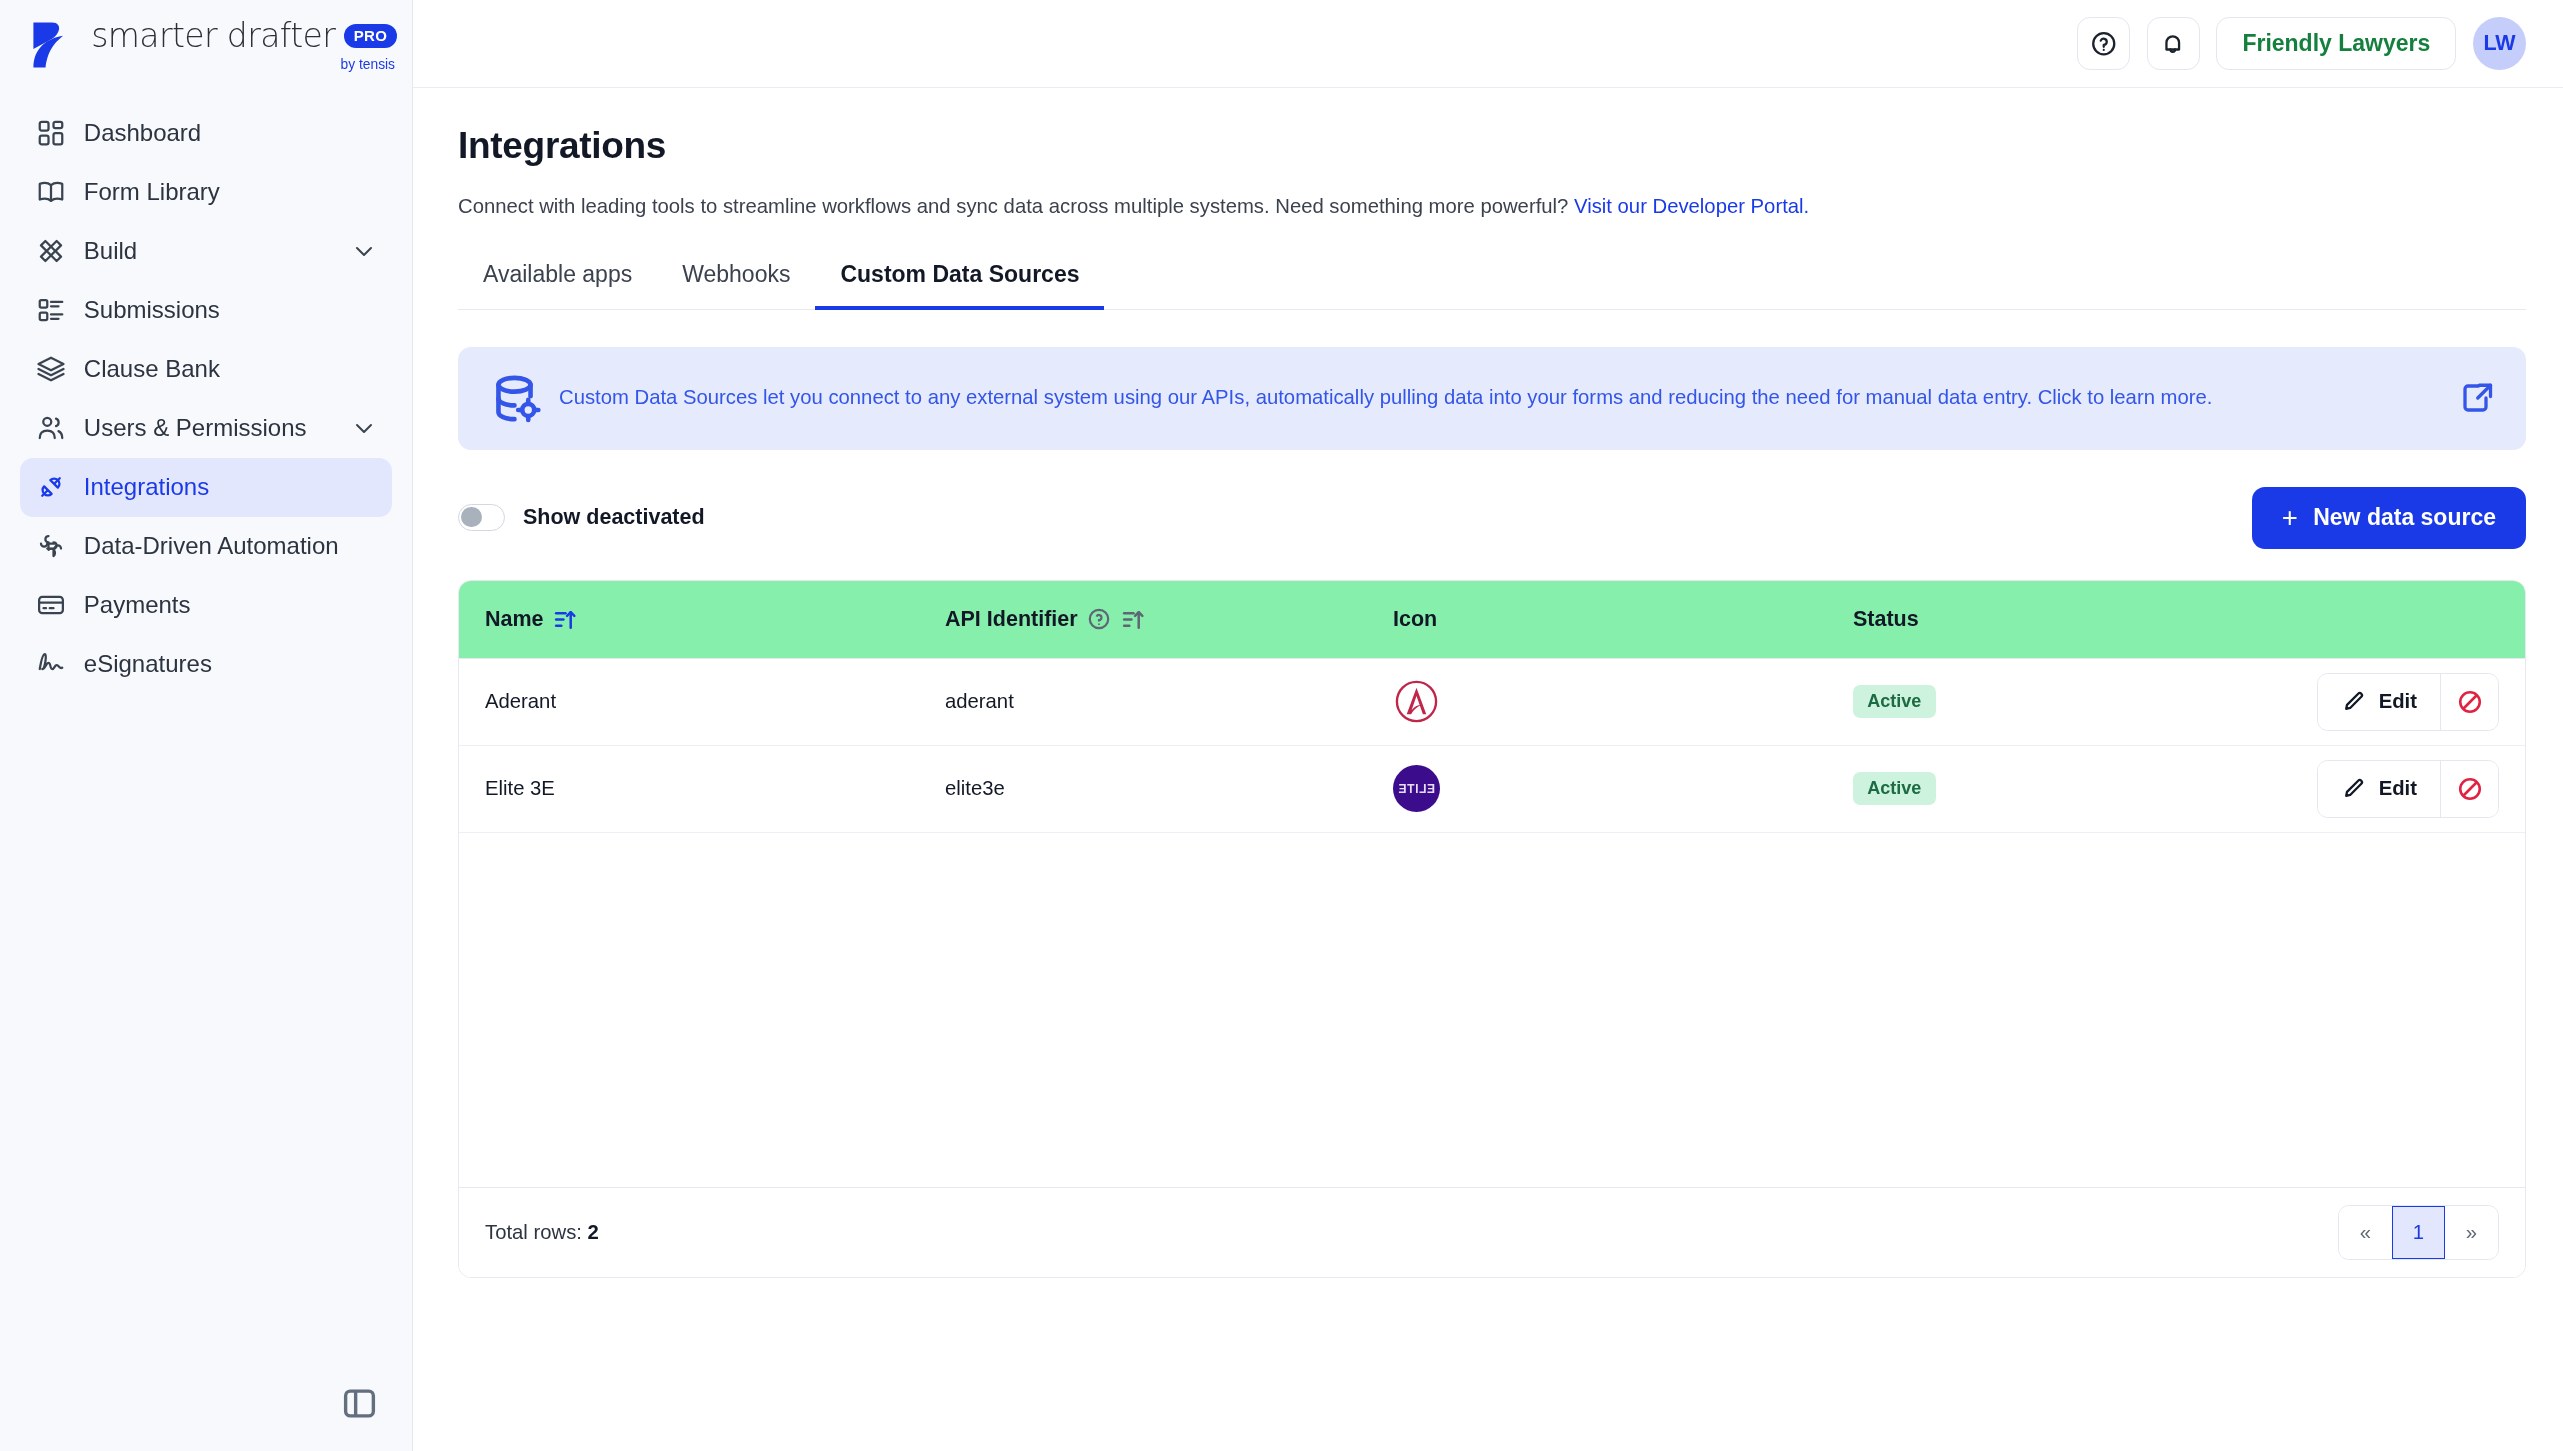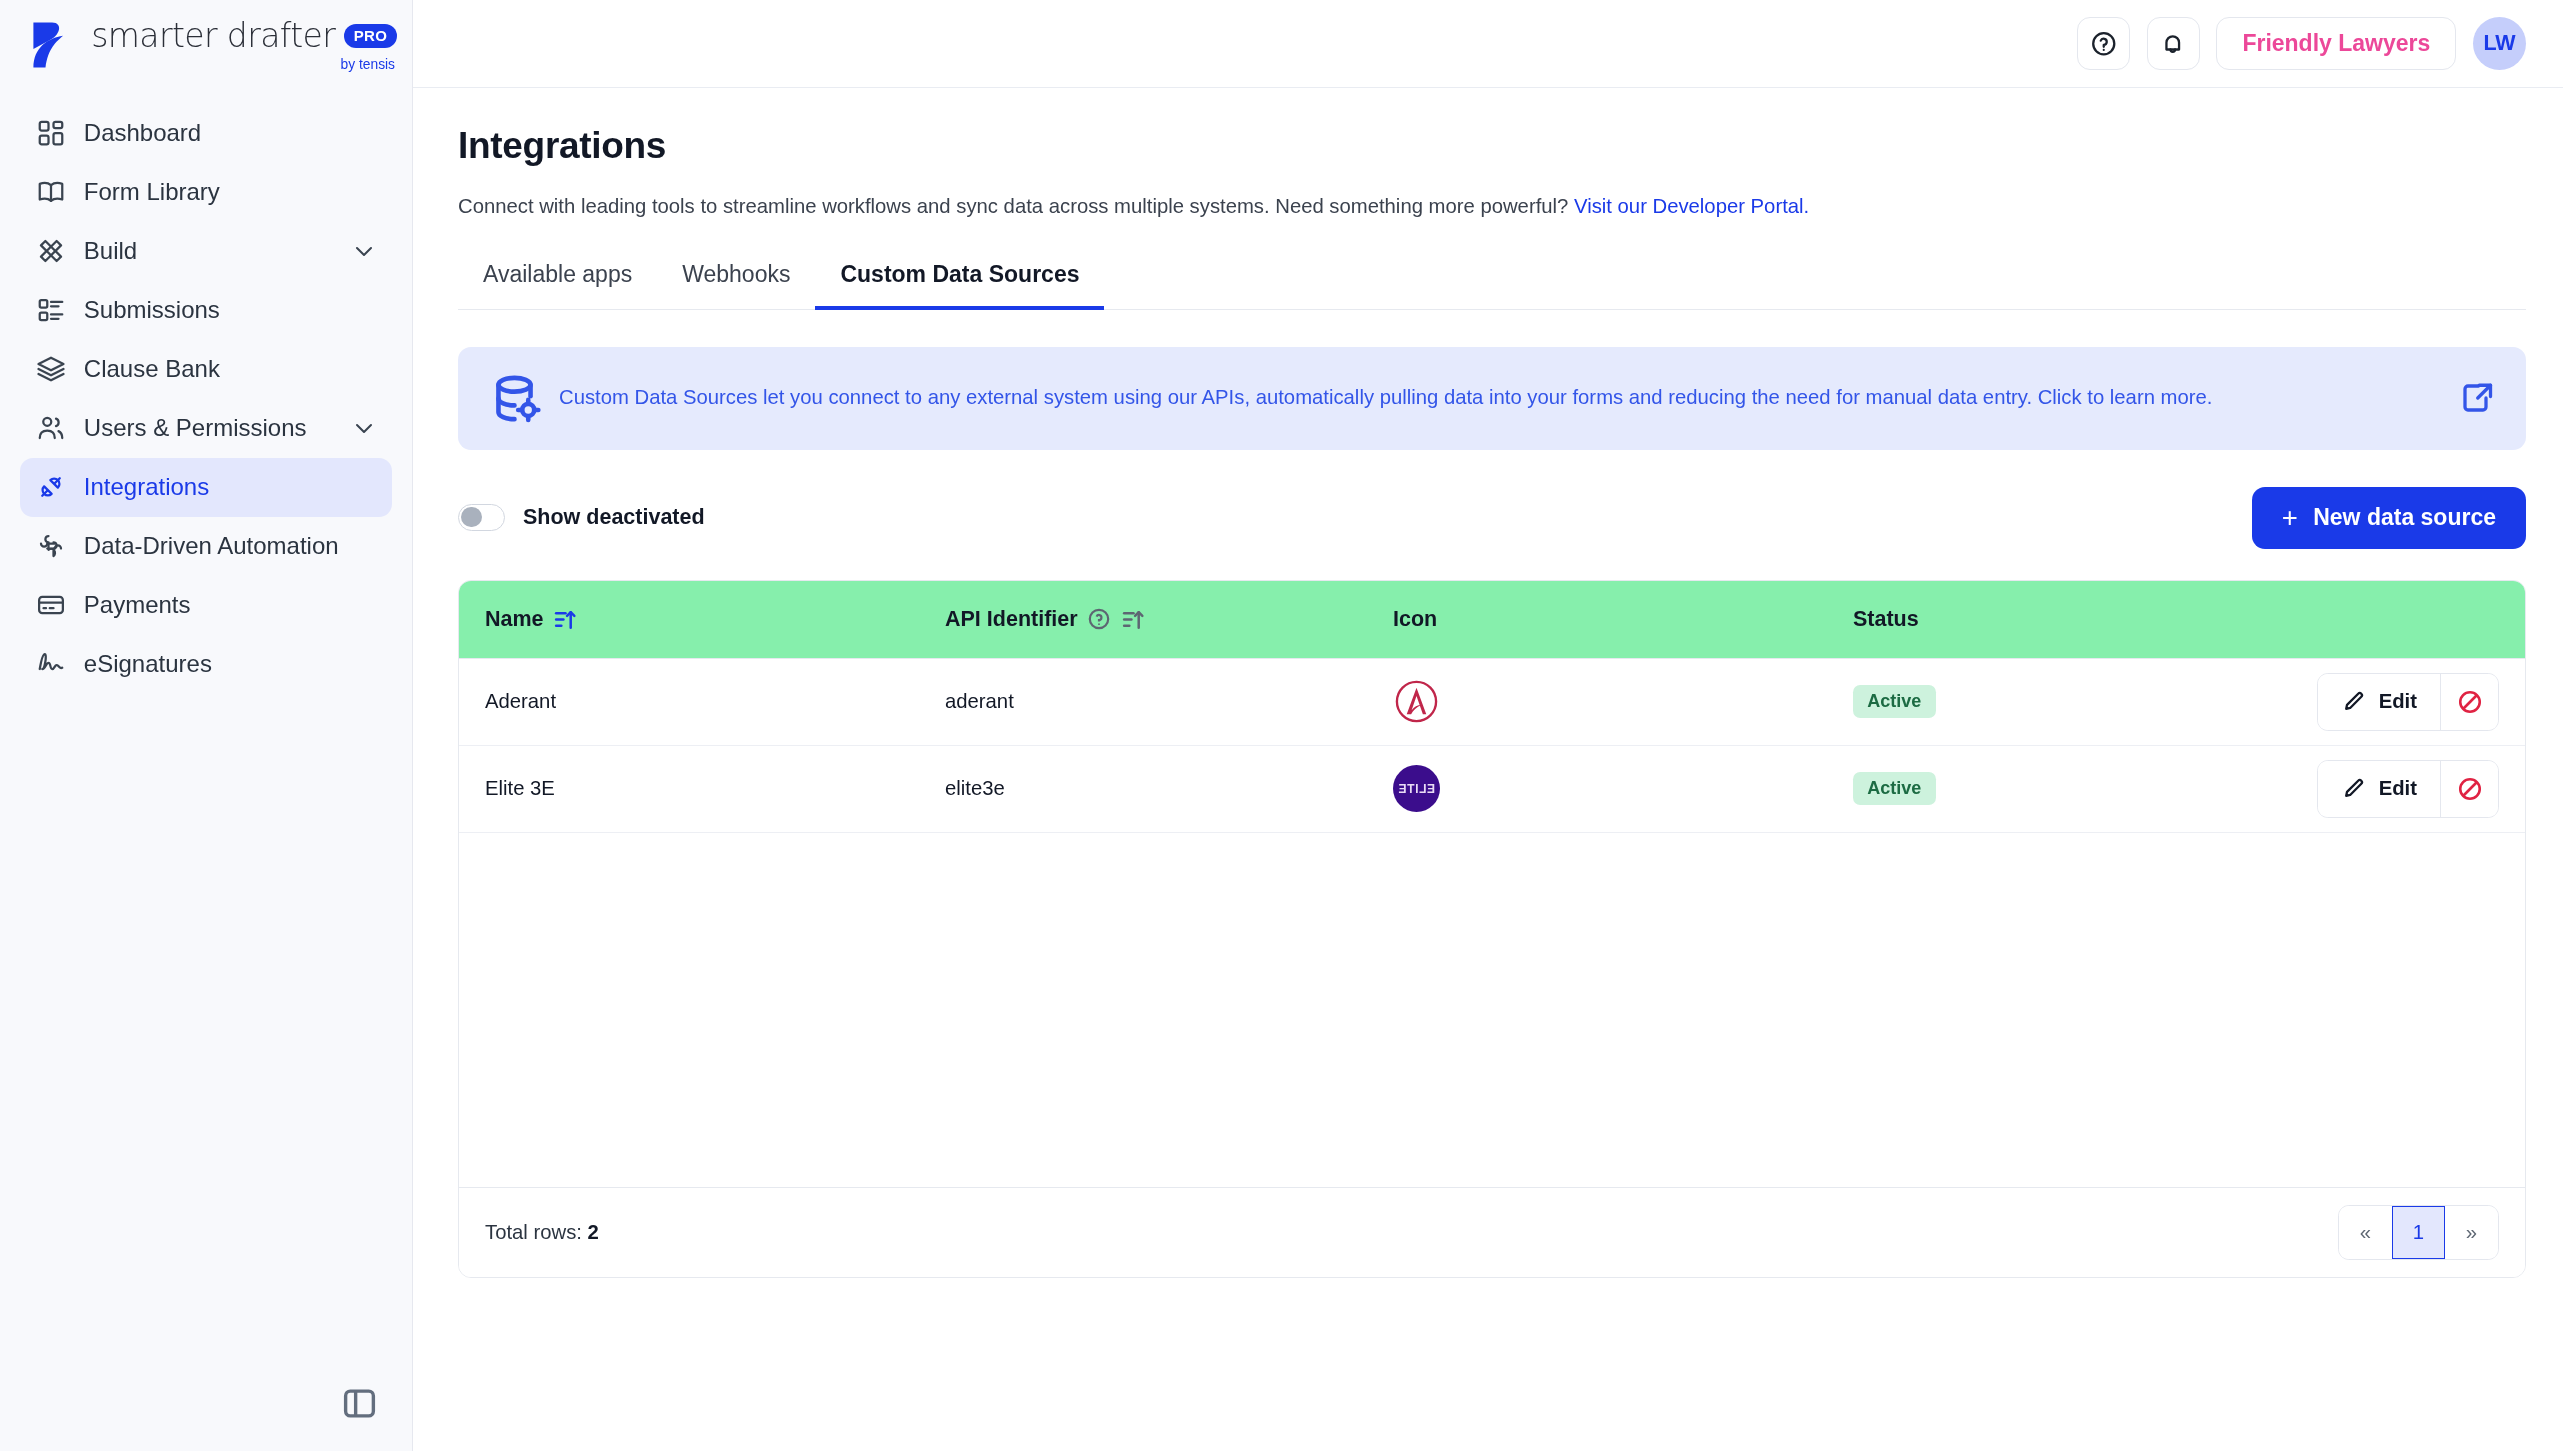--- a/index.html
+++ b/index.html
@@ -70,21 +70,21 @@
   }
   .icon-btn {
     width: 53px; height: 53px; border: 1.2px solid #e4e7ee; border-radius: 13px;
     background: #fff; display: flex; align-items: center; justify-content: center; cursor: pointer;
   }
   .icon-btn svg { width: 27.5px; height: 27.5px; stroke: #1b222c; fill: none; stroke-width: 2; stroke-linecap: round; stroke-linejoin: round;}
   .org-btn {
     height: 53px; border: 1.2px solid #e4e7ee; border-radius: 13px; background: #fff;
     display: flex; align-items: center; padding: 0 25px; cursor: pointer;
   }
-  .org-btn span { font-size: 23px; font-weight: 700; color: #ec4899; white-space: nowrap; }
+  .org-btn span { font-size: 23px; font-weight: 700; color: #15803d; white-space: nowrap; }
   .avatar {
     width: 53px; height: 53px; border-radius: 50%; background: #c5cefb;
     display: flex; align-items: center; justify-content: center; cursor: pointer;
   }
   .avatar span { color: #1a3ae8; font-size: 21.5px; font-weight: 700; text-align: right; }
 
   .content { flex: 1; padding: 37px 37px 0 45px; overflow: hidden; }
   .page-title { font-size: 37px; font-weight: 700; color: #121826; letter-spacing: -0.3px; }
   .page-desc { margin-top: 26px; font-size: 20.3px; color: #3b424e; line-height: 1.35; }
   .page-desc a { color: #1a3ae8; text-decoration: none; }

